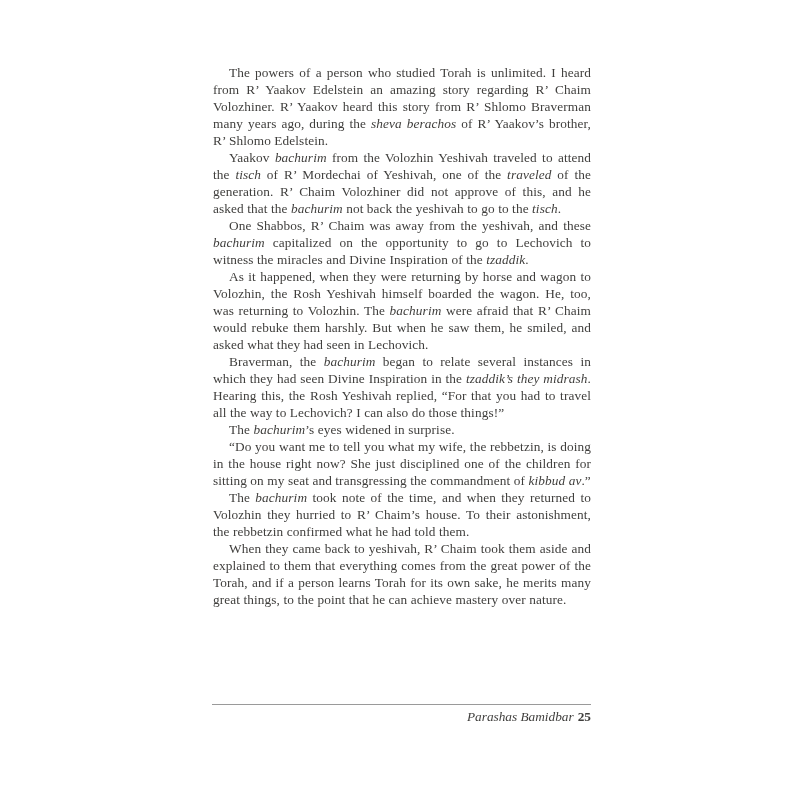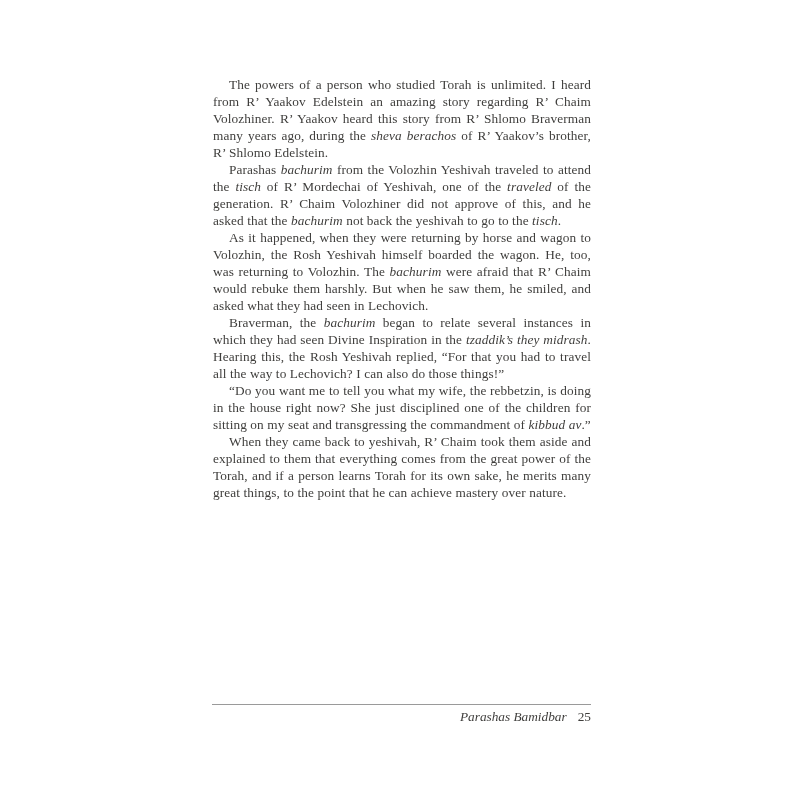--- a/index.html
+++ b/index.html
@@ -20,21 +20,20 @@
   .text-block {
     position: absolute;
     left: 213px;
     top: 64px;
     width: 378px;
     font-size: 13.3px;
     line-height: 17px;
     color: var(--text-color, #3f3e3c);
     text-align: justify;
     letter-spacing: 0.1px;
-    margin-top: 12px;
   }
   .text-block p {
     margin: 0;
     text-indent: 16px;
   }
   .text-block i {
     font-style: italic;
   }
   .footer {
     position: absolute;
@@ -51,34 +50,38 @@
     text-align: right;
     font-size: 13.3px;
     color: var(--text-color, #3f3e3c);
   }
   .section-title {
     font-style: italic;
     font-family: Liberation Serif, serif;
   }
   .page-number {
     font-style: normal;
-    margin-left: 11px;
+    margin-left: 4px;
+    font-weight: bold;
   }
 </style>
 </head>
 <body>
 
 <div class="page">
 
   <div class="text-block" id="body-text">
       <p><span>The powers of a person who studied Torah is unlimited. I heard from R’ Yaakov Edelstein an amazing story regarding R’ Chaim Volozhiner. R’ Yaakov heard this story from R’ Shlomo Braverman many years ago, during the </span><i>sheva berachos</i><span> of R’ Yaakov’s brother, R’ Shlomo Edelstein.</span></p>
-      <p><span>Parashas </span><i>bachurim</i><span> from the Volozhin Yeshivah traveled to attend the </span><i>tisch</i><span> of R’ Mordechai of Yeshivah, one of the </span><i>traveled</i><span> of the generation. R’ Chaim Volozhiner did not approve of this, and he asked that the </span><i>bachurim</i><span> not back the yeshivah to go to the </span><i>tisch</i><span>.</span></p>
+      <p><span>Yaakov </span><i>bachurim</i><span> from the Volozhin Yeshivah traveled to attend the </span><i>tisch</i><span> of R’ Mordechai of Yeshivah, one of the </span><i>traveled</i><span> of the generation. R’ Chaim Volozhiner did not approve of this, and he asked that the </span><i>bachurim</i><span> not back the yeshivah to go to the </span><i>tisch</i><span>.</span></p>
+      <p><span>One Shabbos, R’ Chaim was away from the yeshivah, and these </span><i>bachurim</i><span> capitalized on the opportunity to go to Lechovich to witness the miracles and Divine Inspiration of the </span><i>tzaddik</i><span>.</span></p>
       <p><span>As it happened, when they were returning by horse and wagon to Volozhin, the Rosh Yeshivah himself boarded the wagon. He, too, was returning to Volozhin. The </span><i>bachurim</i><span> were afraid that R’ Chaim would rebuke them harshly. But when he saw them, he smiled, and asked what they had seen in Lechovich.</span></p>
       <p><span>Braverman, the </span><i>bachurim</i><span> began to relate several instances in which they had seen Divine Inspiration in the </span><i>tzaddik’s they midrash</i><span>. Hearing this, the Rosh Yeshivah replied, “For that you had to travel all the way to Lechovich? I can also do those things!”</span></p>
+      <p><span>The </span><i>bachurim</i><span>’s eyes widened in surprise.</span></p>
       <p><span>“Do you want me to tell you what my wife, the rebbetzin, is doing in the house right now? She just disciplined one of the children for sitting on my seat and transgressing the commandment of </span><i>kibbud av</i><span>.”</span></p>
+      <p><span>The </span><i>bachurim</i><span> took note of the time, and when they returned to Volozhin they hurried to R’ Chaim’s house. To their astonishment, the rebbetzin confirmed what he had told them.</span></p>
       <p><span>When they came back to yeshivah, R’ Chaim took them aside and explained to them that everything comes from the great power of the Torah, and if a person learns Torah for its own sake, he merits many great things, to the point that he can achieve mastery over nature.</span></p>
     </div>
 
   <div class="footer">
     <div class="footer-rule"></div>
     <div class="footer-line">
       <span class="section-title">Parashas Bamidbar</span><span class="page-number">25</span>
     </div>
   </div>
 

